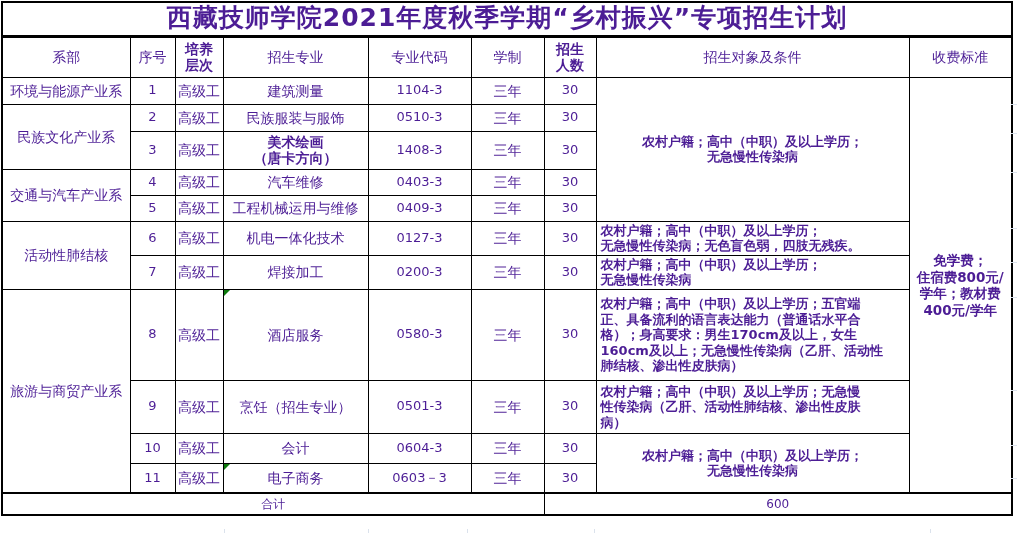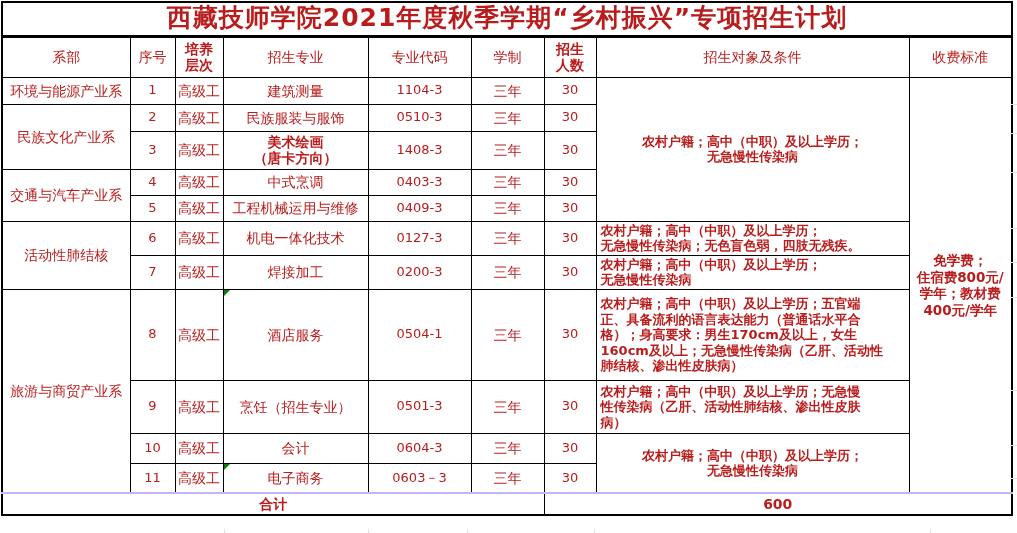--- a/index.html
+++ b/index.html
@@ -1,21 +1,21 @@
 <!DOCTYPE html>
 <html><head>
 <meta charset="utf-8">
 <style>
   html,body{margin:0;padding:0;background:#ffffff;}
   .sheet{
     position:relative;
     width:1017px;height:533px;
     background:#ffffff;
     font-family:"DejaVu Sans","Liberation Sans",sans-serif;
-    color:#b91c1c;
+    color:#4c1d95;
     overflow:hidden;
   }
   table.plan{
     position:absolute;left:1px;top:1px;
     border-collapse:collapse;
     table-layout:fixed;
     width:1010px;
     border:2px solid #000;
   }
   td{
@@ -33,23 +33,23 @@
     font-size:25px;
     letter-spacing:1px;
     padding:1px 0 2px 0;
   }
   .pre{white-space:pre-line;font-weight:bold;}
   .cond{font-size:13px;line-height:15.5px;padding:1px 4px;margin-left:40px;}
   .cond-left{text-align:left;}
   .fee-cell{font-size:13.5px;line-height:16.5px;}
   .num{font-size:13px;}
   .total-row td{
-    border-top:2px solid #c4b5fd;
-    font-weight:bold;
-    font-size:14px;
+    border-top:2px solid #000000;
+    font-weight:normal;
+    font-size:12px;
     height:20px;
     line-height:20px;
   }
   .rel{position:relative;margin-left:10px;}
   .err-tri{
     position:absolute;left:0;top:0;width:0;height:0;
     border-top:6px solid #0c7a0c;
     border-right:6px solid transparent;
   }
   
@@ -126,21 +126,21 @@
 （唐卡方向）</td>
       <td class="num">1408-3</td>
       <td>三年</td>
       <td class="num">30</td>
     </tr>
 
     <tr style="height:26px">
       <td rowspan="2">交通与汽车产业系</td>
       <td class="num">4</td>
       <td>高级工</td>
-      <td>中式烹调</td>
+      <td>汽车维修</td>
       <td class="num">0403-3</td>
       <td>三年</td>
       <td class="num">30</td>
     </tr>
 
     <tr style="height:26px">
       <td class="num">5</td>
       <td>高级工</td>
       <td>工程机械运用与维修</td>
       <td class="num">0409-3</td>
@@ -172,21 +172,21 @@
     </tr>
 
     <tr style="height:91px">
       <td rowspan="4">旅游与商贸产业系</td>
       <td class="num">8</td>
       <td>高级工</td>
       <td class="rel">
         <span class="err-tri"></span>
         <span>酒店服务</span>
       </td>
-      <td class="num">0504-1</td>
+      <td class="num">0580-3</td>
       <td>三年</td>
       <td class="num">30</td>
       <td class="cond cond-left pre">农村户籍；高中（中职）及以上学历；五官端
 正、具备流利的语言表达能力（普通话水平合
 格）；身高要求：男生170cm及以上，女生
 160cm及以上；无急慢性传染病（乙肝、活动性
 肺结核、渗出性皮肤病）</td>
     </tr>
 
     <tr style="height:53px">

